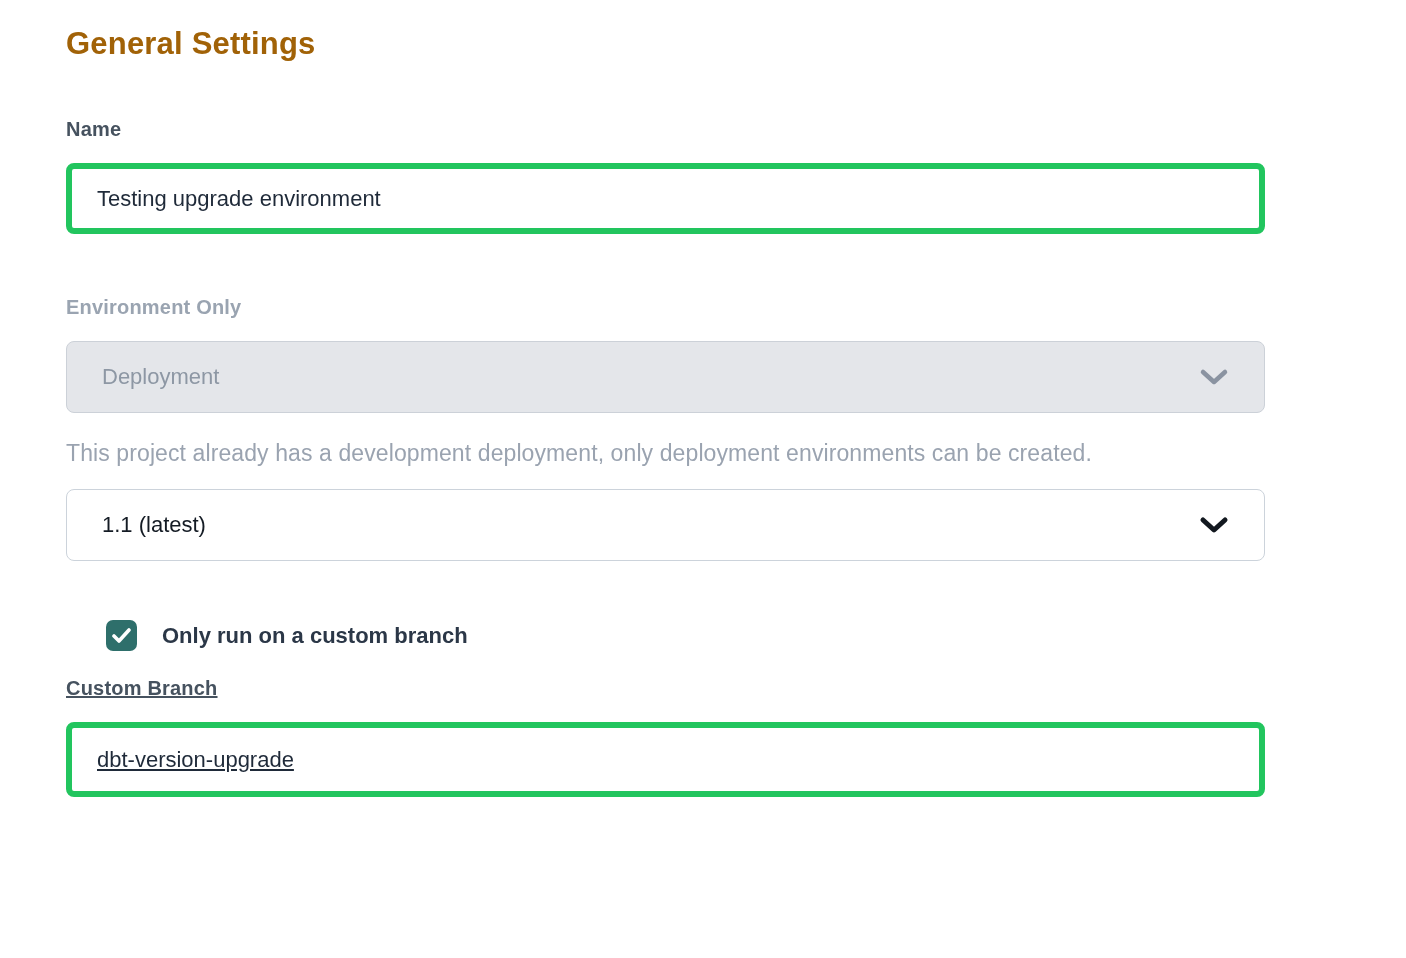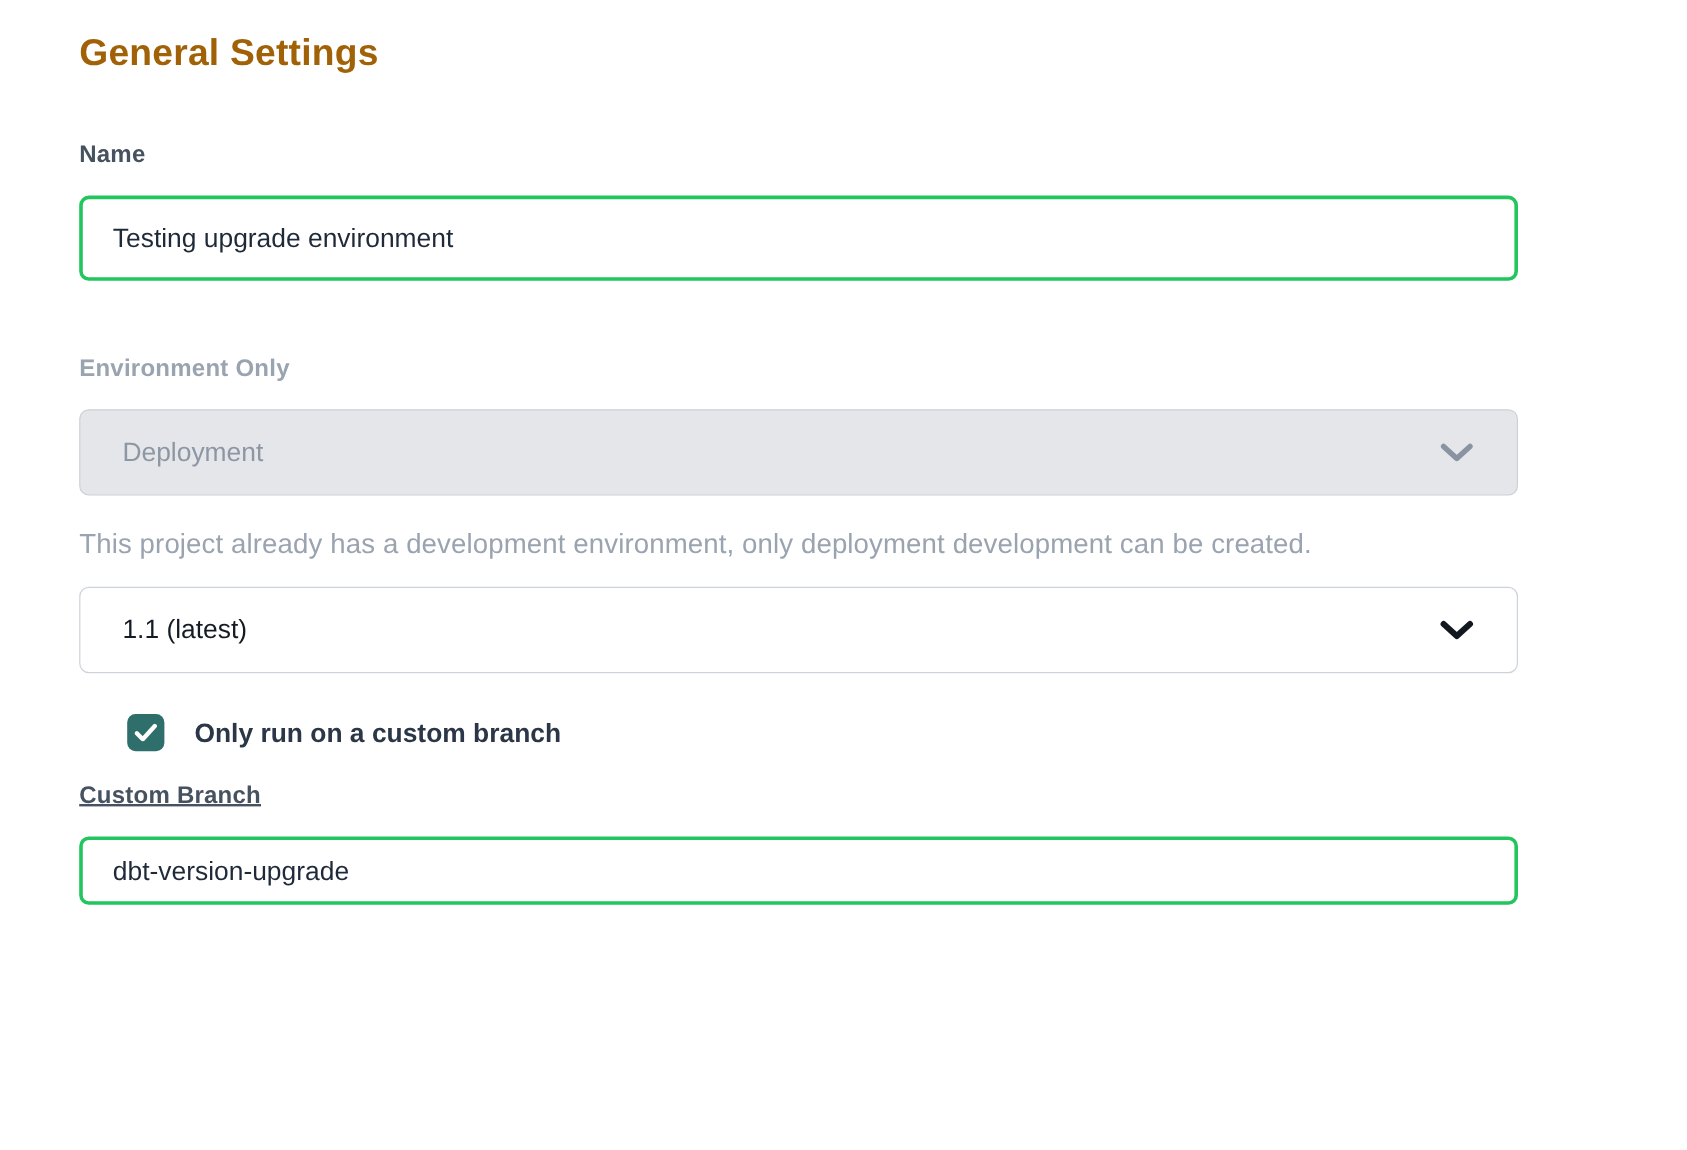--- a/index.html
+++ b/index.html
@@ -27,27 +27,27 @@
     font-weight: 700;
     color: #46525f;
     letter-spacing: 0.2px;
   }
   .field-label.muted { color: #9aa4b1; }
   .mt-name-label     { margin-top: 56px; }
   .mt-input          { margin-top: 22px; }
   .mt-env-label      { margin-top: 62px; }
   .mt-helper         { margin-top: 27px; }
   .mt-version-label  { margin-top: 65px; }
-  .mt-check-row      { margin-top: 34px; padding-left: 40px; }
+  .mt-check-row      { margin-top: 59px; padding-left: 40px; }
   .mt-branch-label   { margin-top: 26px; text-decoration: underline; }
 
   .text-input {
     width: 1199px;
     height: 71px;
-    border: 3px solid #22c55e;
+    border: 6px solid #22c55e;
     border-radius: 8px;
     background: #ffffff;
     font-family: "Liberation Sans", sans-serif;
     font-size: 22px;
     color: #1f2a39;
     padding: 0 25px;
     outline: none;
     display: block;
   }
   .select-box {
@@ -119,21 +119,21 @@
   <div class="field-group">
     <label class="field-label muted mt-env-label">Environment Only</label>
     <div class="select-box disabled mt-input">
       <span class="select-value">Deployment</span>
       <span class="chevron">
         <svg viewBox="0 0 30 20" fill="none">
           <polyline points="4,5 15,15 26,5" stroke="#8a93a1" stroke-width="4.5" stroke-linecap="round" stroke-linejoin="round"></polyline>
         </svg>
       </span>
     </div>
-    <div class="helper-text mt-helper">This project already has a development environment, only deployment development can be created.</div>
+    <div class="helper-text mt-helper">This project already has a development deployment, only deployment environments can be created.</div>
   </div>
 
   <div class="field-group">
     <div class="select-box mt-input">
       <span class="select-value">1.1 (latest)</span>
       <span class="chevron">
         <svg viewBox="0 0 30 20" fill="none">
           <polyline points="4,5 15,15 26,5" stroke="#12181f" stroke-width="5" stroke-linecap="round" stroke-linejoin="round"></polyline>
         </svg>
       </span>
@@ -146,16 +146,16 @@
         <svg viewBox="0 0 19 15" fill="none" style="display:block;width:19px;height:15px;">
           <polyline points="2,8 7,13 17,2" stroke="#ffffff" stroke-width="3.6" stroke-linecap="round" stroke-linejoin="round"></polyline>
         </svg>
       </span>
     </span>
     <span class="checkbox-label">Only run on a custom branch</span>
   </div>
 
   <div class="field-group">
     <label class="field-label mt-branch-label">Custom Branch</label>
-    <input class="text-input mt-input" type="text" style="height: 57px;" value="dbt-version-upgrade">
+    <input class="text-input mt-input" type="text" style="height: 75px; text-decoration: underline;" value="dbt-version-upgrade">
   </div>
 
 </div>
 
 </body></html>

